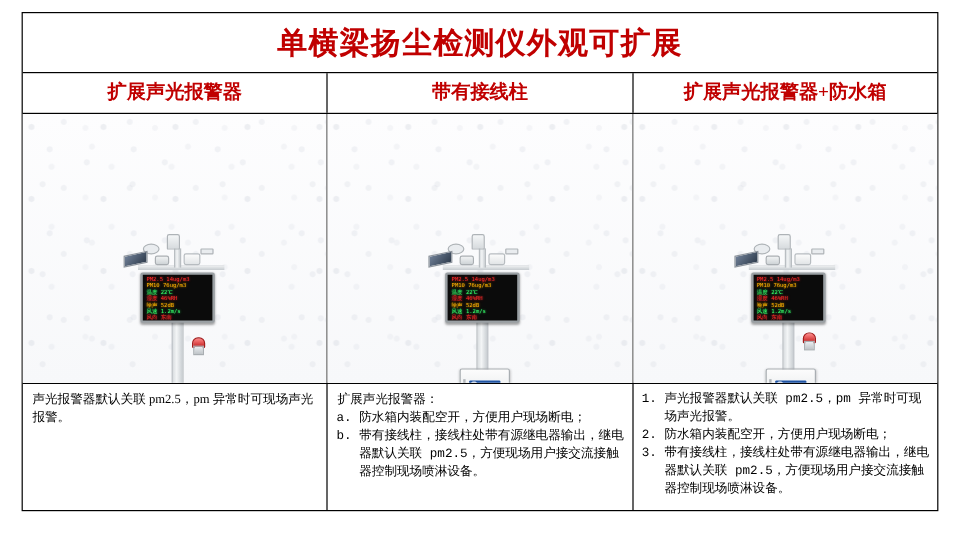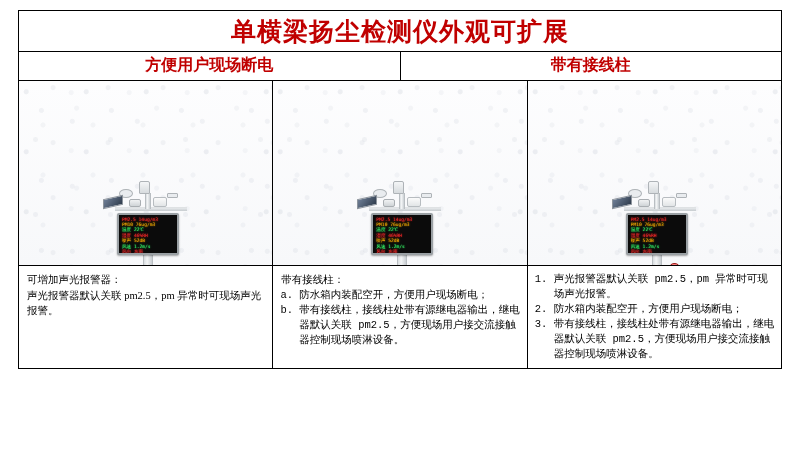--- a/index.html
+++ b/index.html
@@ -18,21 +18,21 @@
     width: 800px;
     height: 456px;
     background: #ffffff;
     box-sizing: border-box;
   }
   .sheet {
     position: absolute;
     left: 18px;
     top: 10px;
     width: 764px;
-    height: 359px;
+    height: 416px;
     border: 1px solid #000000;
     box-sizing: border-box;
     display: flex;
     flex-direction: column;
     background: #ffffff;
   }
   .title-row {
     height: 50px;
     border-bottom: 1px solid #000000;
     display: flex;
@@ -261,22 +261,23 @@
 <body>
 
 <div class="page">
   <div class="sheet">
 
     <div class="title-row">
       <div class="title">单横梁扬尘检测仪外观可扩展</div>
     </div>
 
     <div class="header-row">
-      <div class="header-cell">方便用户现场断电</div>
+      <div class="header-cell">扩展声光报警器</div>
       <div class="header-cell">带有接线柱</div>
+      <div class="header-cell">扩展声光报警器+防水箱</div>
     </div>
 
     <div class="img-row">
 
       <div class="img-cell">
         <div class="photo-bg"></div>
         <div class="station">
 
           <div class="pole" style="left:124px; top:168px; width:8px; height:120px;"></div>
 
@@ -369,26 +370,25 @@
 
           </div>
         </div>
       </div>
 
     </div>
 
     <div class="text-row">
 
       <div class="text-cell">
-        <p class="lead">可增加声光报警器：</p>
         <p class="plain">声光报警器默认关联 pm2.5，pm 异常时可现场声光报警。</p>
       </div>
 
       <div class="text-cell">
-        <p class="lead">带有接线柱：</p>
+        <p class="lead">扩展声光报警器：</p>
         <ol class="latin">
           <li>防水箱内装配空开，方便用户现场断电；</li>
           <li>带有接线柱，接线柱处带有源继电器输出，继电器默认关联 pm2.5，方便现场用户接交流接触器控制现场喷淋设备。</li>
         </ol>
       </div>
 
       <div class="text-cell">
         <ol class="num">
           <li>声光报警器默认关联 pm2.5，pm 异常时可现场声光报警。</li>
           <li>防水箱内装配空开，方便用户现场断电；</li>

